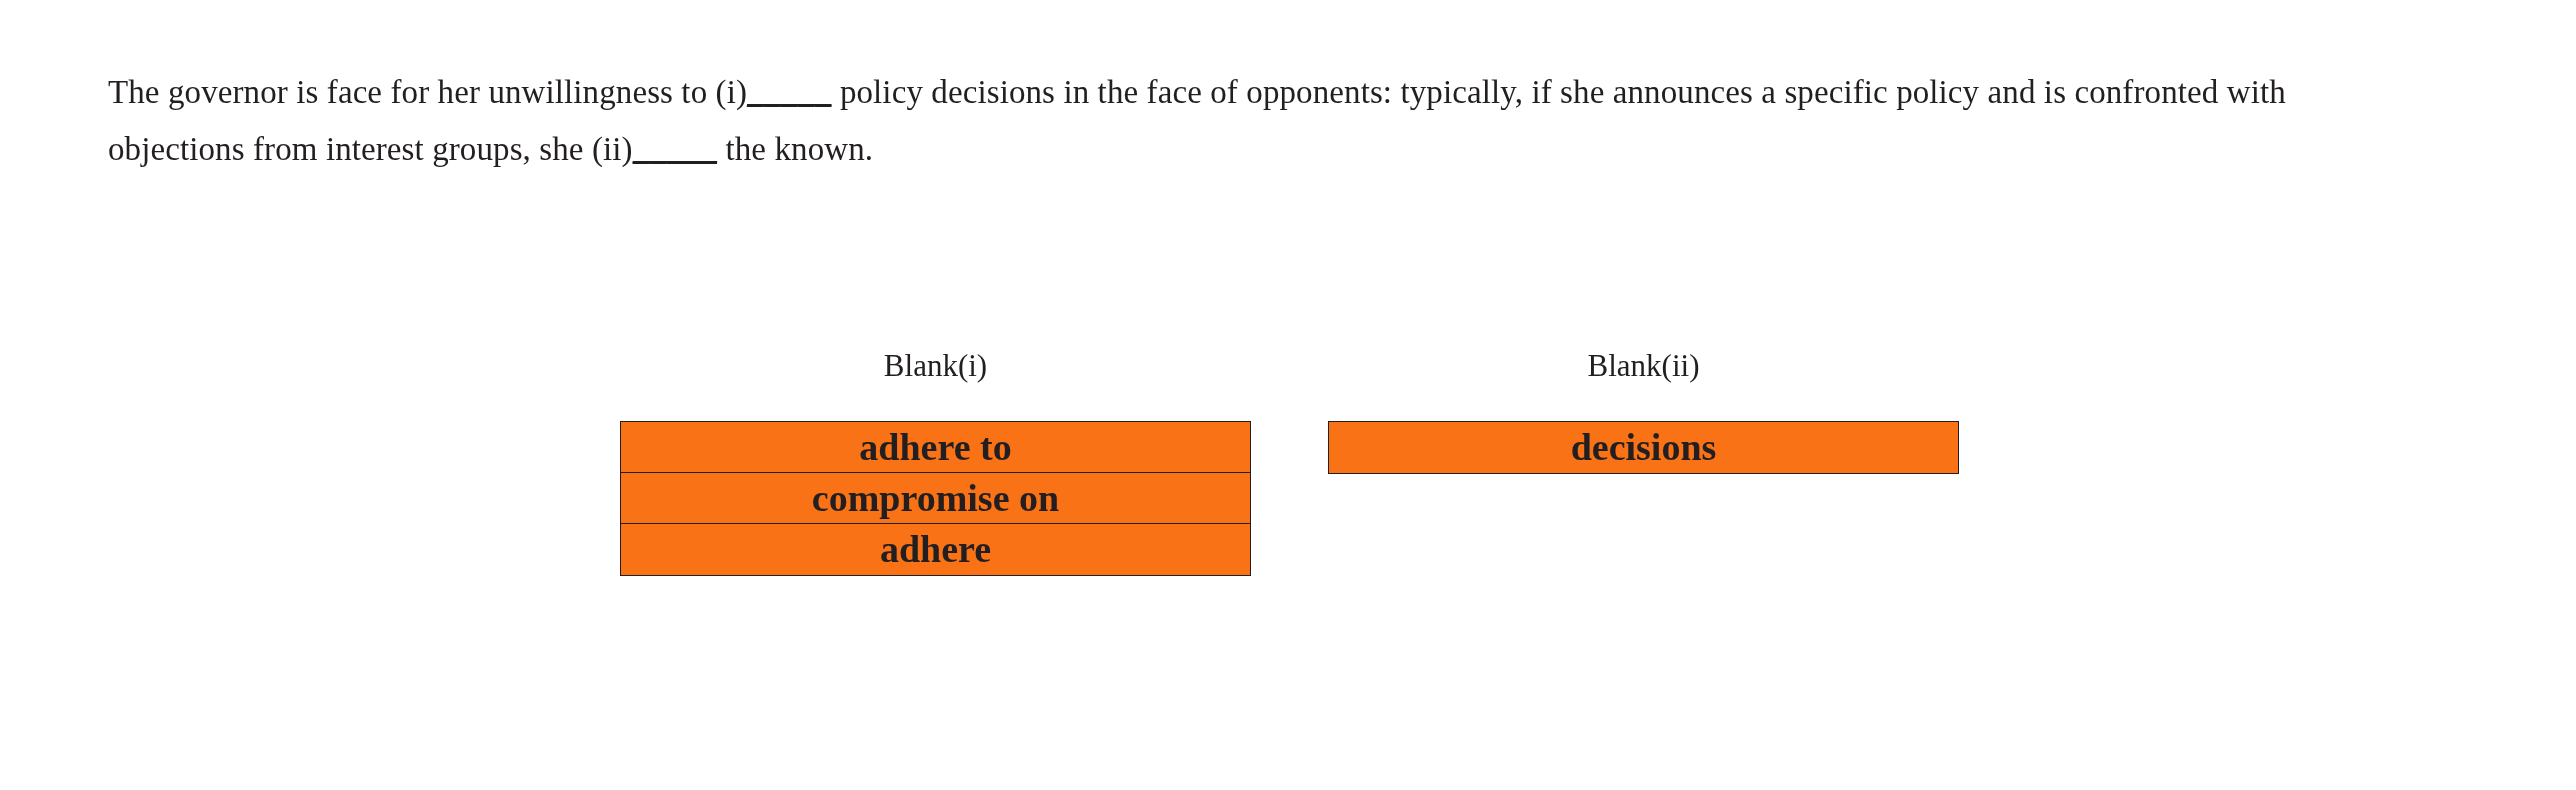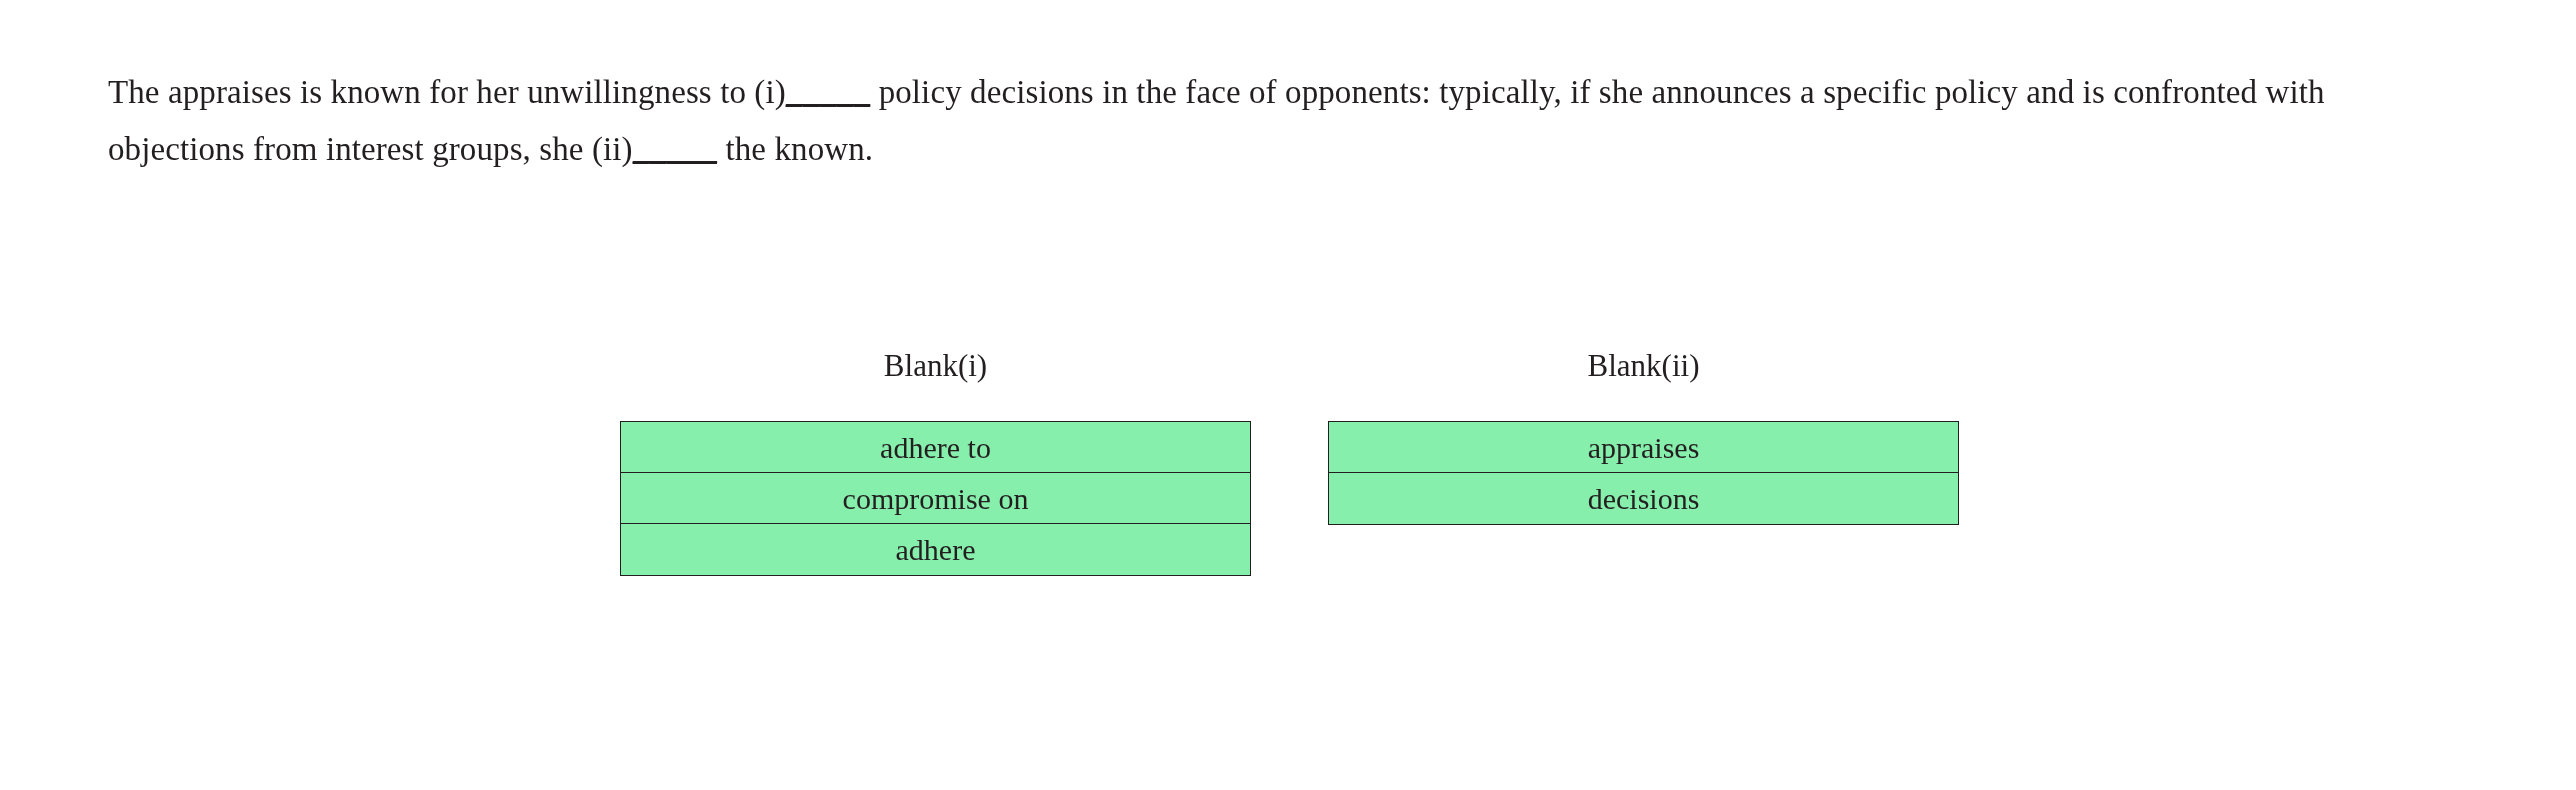--- a/index.html
+++ b/index.html
@@ -73,54 +73,54 @@
     width: 631px;
     border: 1.6px solid #231f20;
     border-collapse: collapse;
     box-sizing: border-box;
   }
 
   .option-cell {
     height: 51px;
     line-height: 51px;
     text-align: center;
-    font-size: 30px;
+    font-size: 38px;
     color: #231f20;
     border-bottom: 1.6px solid #231f20;
     box-sizing: border-box;
-    background: #86efac;
+    background: #f97316;
     cursor: pointer;
     font-family: "Liberation Serif", "DejaVu Serif", serif;
+    font-weight: bold;
   }
   .option-cell:last-child {
     border-bottom: none;
   }
 </style>
 </head>
 <body>
 
 <div class="question-wrap">
-  <p class="question-text"><span>The appraises is known for her unwillingness to (i)</span><span class="blank-rule">_____</span><span> policy decisions in the face of opponents: typically, if she announces a specific policy and is confronted with objections from interest groups, she (ii)</span><span class="blank-rule">_____</span><span> the known.</span></p>
+  <p class="question-text"><span>The governor is face for her unwillingness to (i)</span><span class="blank-rule">_____</span><span> policy decisions in the face of opponents: typically, if she announces a specific policy and is confronted with objections from interest groups, she (ii)</span><span class="blank-rule">_____</span><span> the known.</span></p>
 </div>
 
 <div class="answers-area">
   <div class="columns">
 
     <div class="answer-column">
       <div class="column-heading">Blank(i)</div>
       <div class="option-table">
         <div class="option-cell">adhere to</div>
         <div class="option-cell">compromise on</div>
         <div class="option-cell">adhere</div>
       </div>
     </div>
 
     <div class="answer-column">
       <div class="column-heading">Blank(ii)</div>
       <div class="option-table">
-        <div class="option-cell">appraises</div>
         <div class="option-cell">decisions</div>
       </div>
     </div>
 
   </div>
 </div>
 
 
 </body></html>

